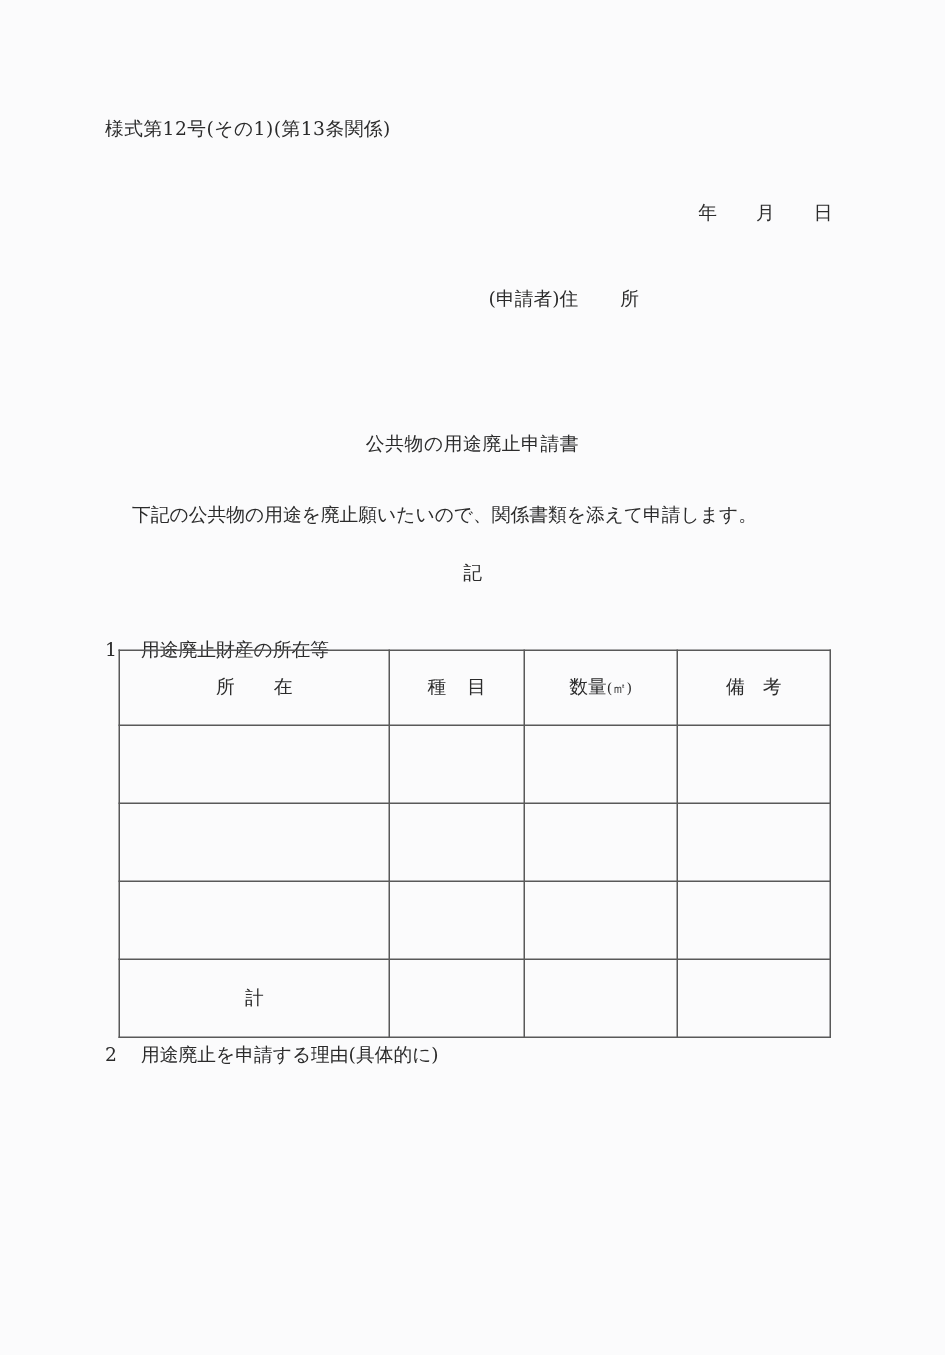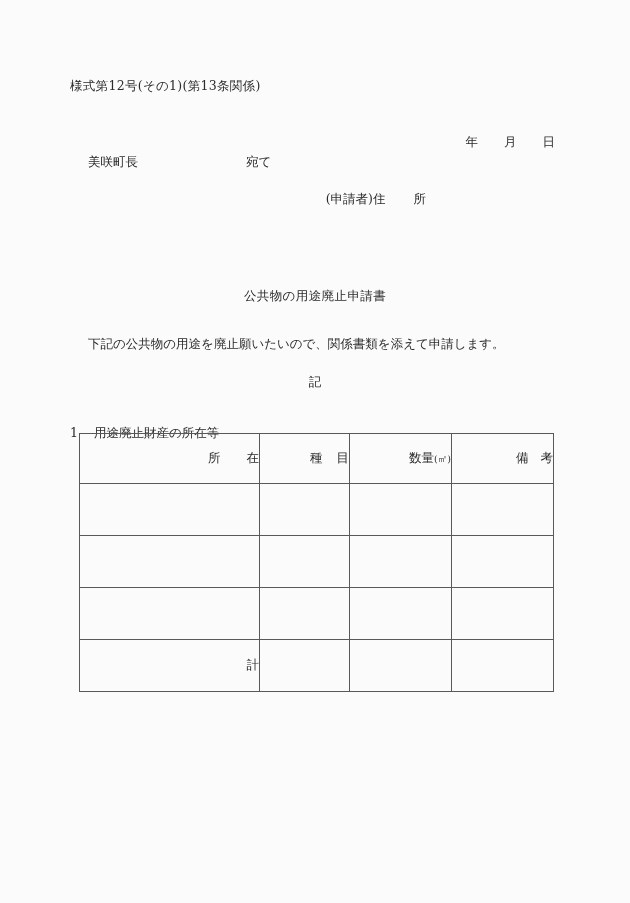--- a/index.html
+++ b/index.html
@@ -87,20 +87,21 @@
   }
 
   
   .body-text {
     position: absolute;
     left: 88px;
     top: 334px;
     width: 470px;
     font-size: 12.5px;
     line-height: 1.6;
+    font-family: Liberation Mono, monospace;
   }
 
   
   .ki-marker {
     position: absolute;
     left: 0;
     top: 374px;
     width: 630px;
     text-align: center;
     font-size: 12.5px;
@@ -128,42 +129,41 @@
   }
   .prop-table col.c-loc  { width: 180px; }
   .prop-table col.c-kind { width: 90px; }
   .prop-table col.c-qty  { width: 102px; }
   .prop-table col.c-note { width: 102px; }
   .prop-table th,
   .prop-table td {
     border: 1px solid #595959;
     font-weight: normal;
     font-size: 12.5px;
-    text-align: right;
+    text-align: center;
     vertical-align: middle;
     padding: 0;
     color: #2b2b2b;
   }
   .prop-table th { height: 49px; }
   .prop-table td { height: 51px; }
   .prop-table .sp2 { display: inline-block; width: 26px; }
   .prop-table .unit { font-size: 9.5px; }
   .prop-table .sp-kind { display: inline-block; width: 14px; }
   .prop-table .sp-note { display: inline-block; width: 12px; }
 </style>
 </head>
 <body>
 
 <div class="page">
 
   <div class="form-number">様式第12号(その1)(第13条関係)</div>
 
   <div class="date-line"><span>年</span><span class="sp"></span><span>月</span><span class="sp"></span><span>日</span></div>
 
-  <div class="addressee-row"><span>美咲町長</span><span class="gap"></span><span>宛て</span></div>
 
   <div class="applicant">
     <div class="aline"><span>(申請者)住</span><span class="wide"></span><span>所</span></div>
   </div>
 
   <div class="doc-title">公共物の用途廃止申請書</div>
 
   <div class="body-text">下記の公共物の用途を廃止願いたいので、関係書類を添えて申請します。</div>
 
   <div class="ki-marker">記</div>
@@ -206,14 +206,15 @@
       </tr>
       <tr>
         <td>計</td>
         <td></td>
         <td></td>
         <td></td>
       </tr>
     </tbody>
   </table>
 
+  <div class="section-heading" id="sec2"><span class="num">2</span><span>用途廃止を申請する理由(具体的に)</span></div>
 
 </div>
 
 </body></html>

